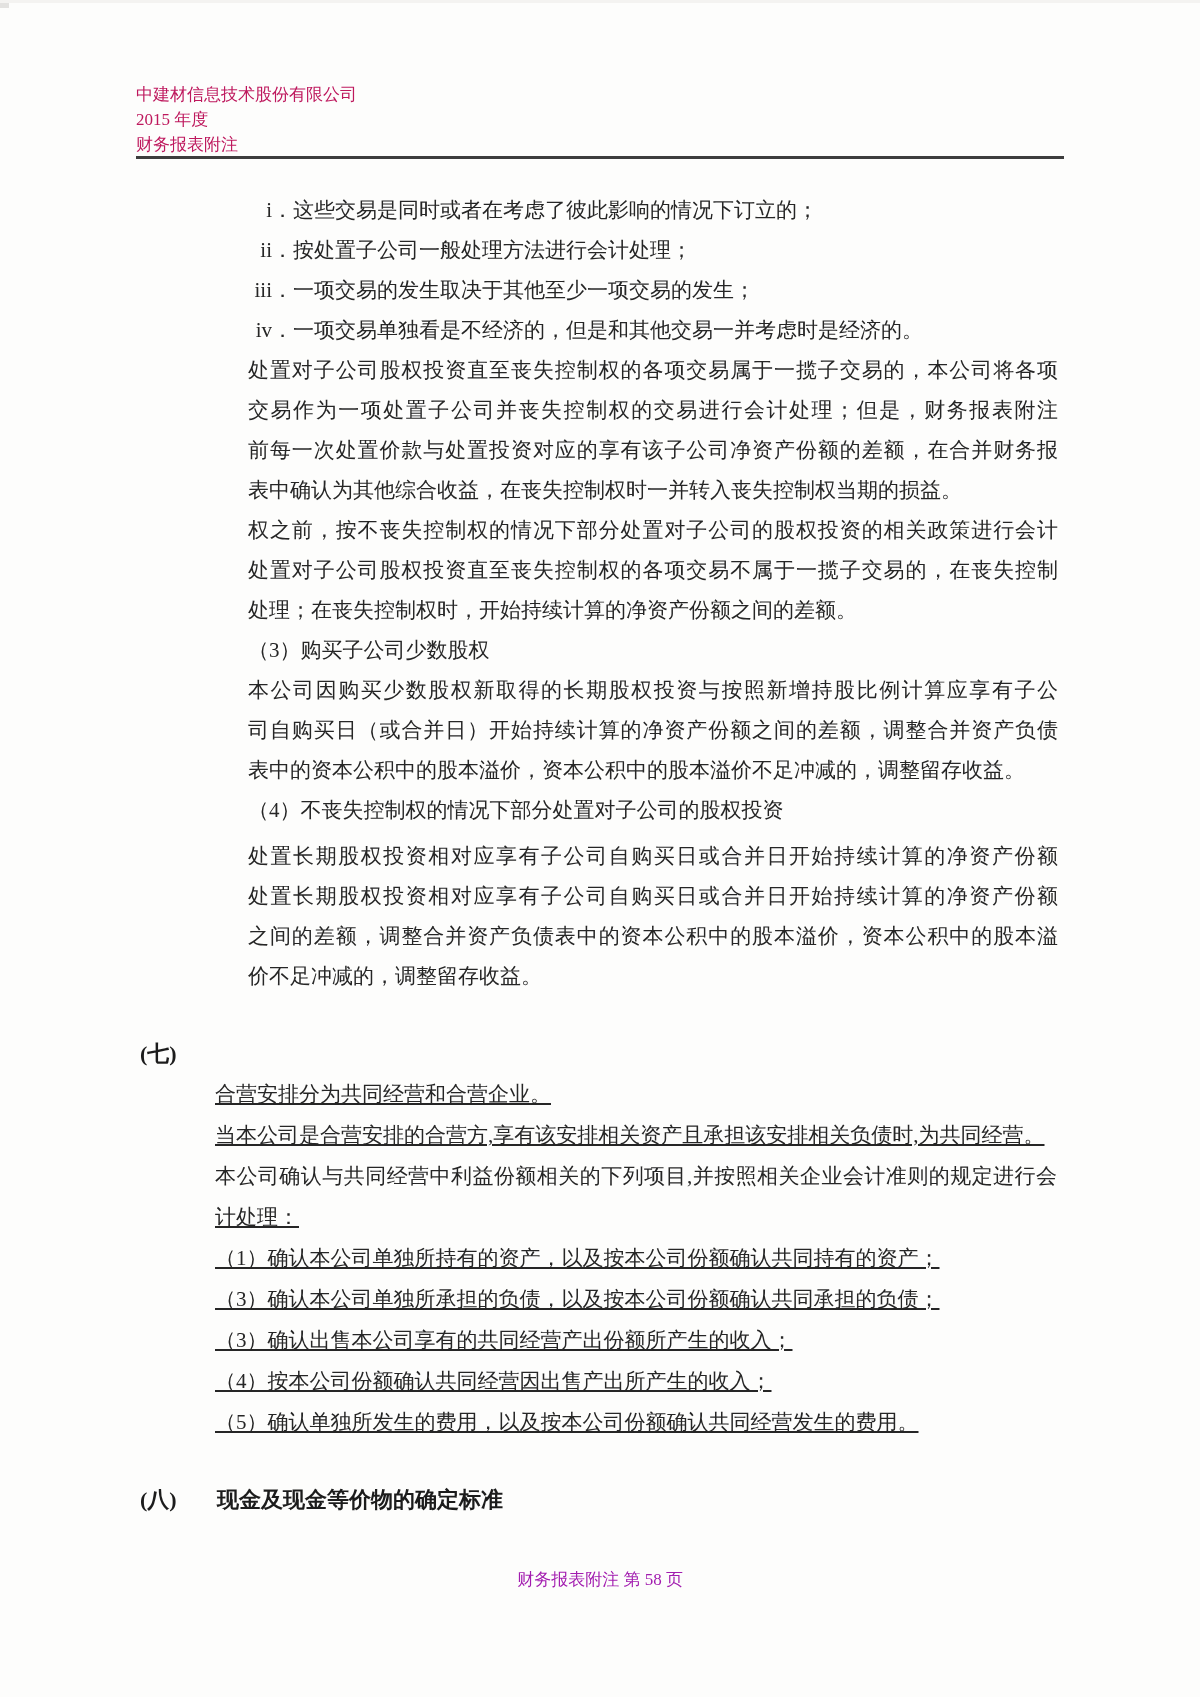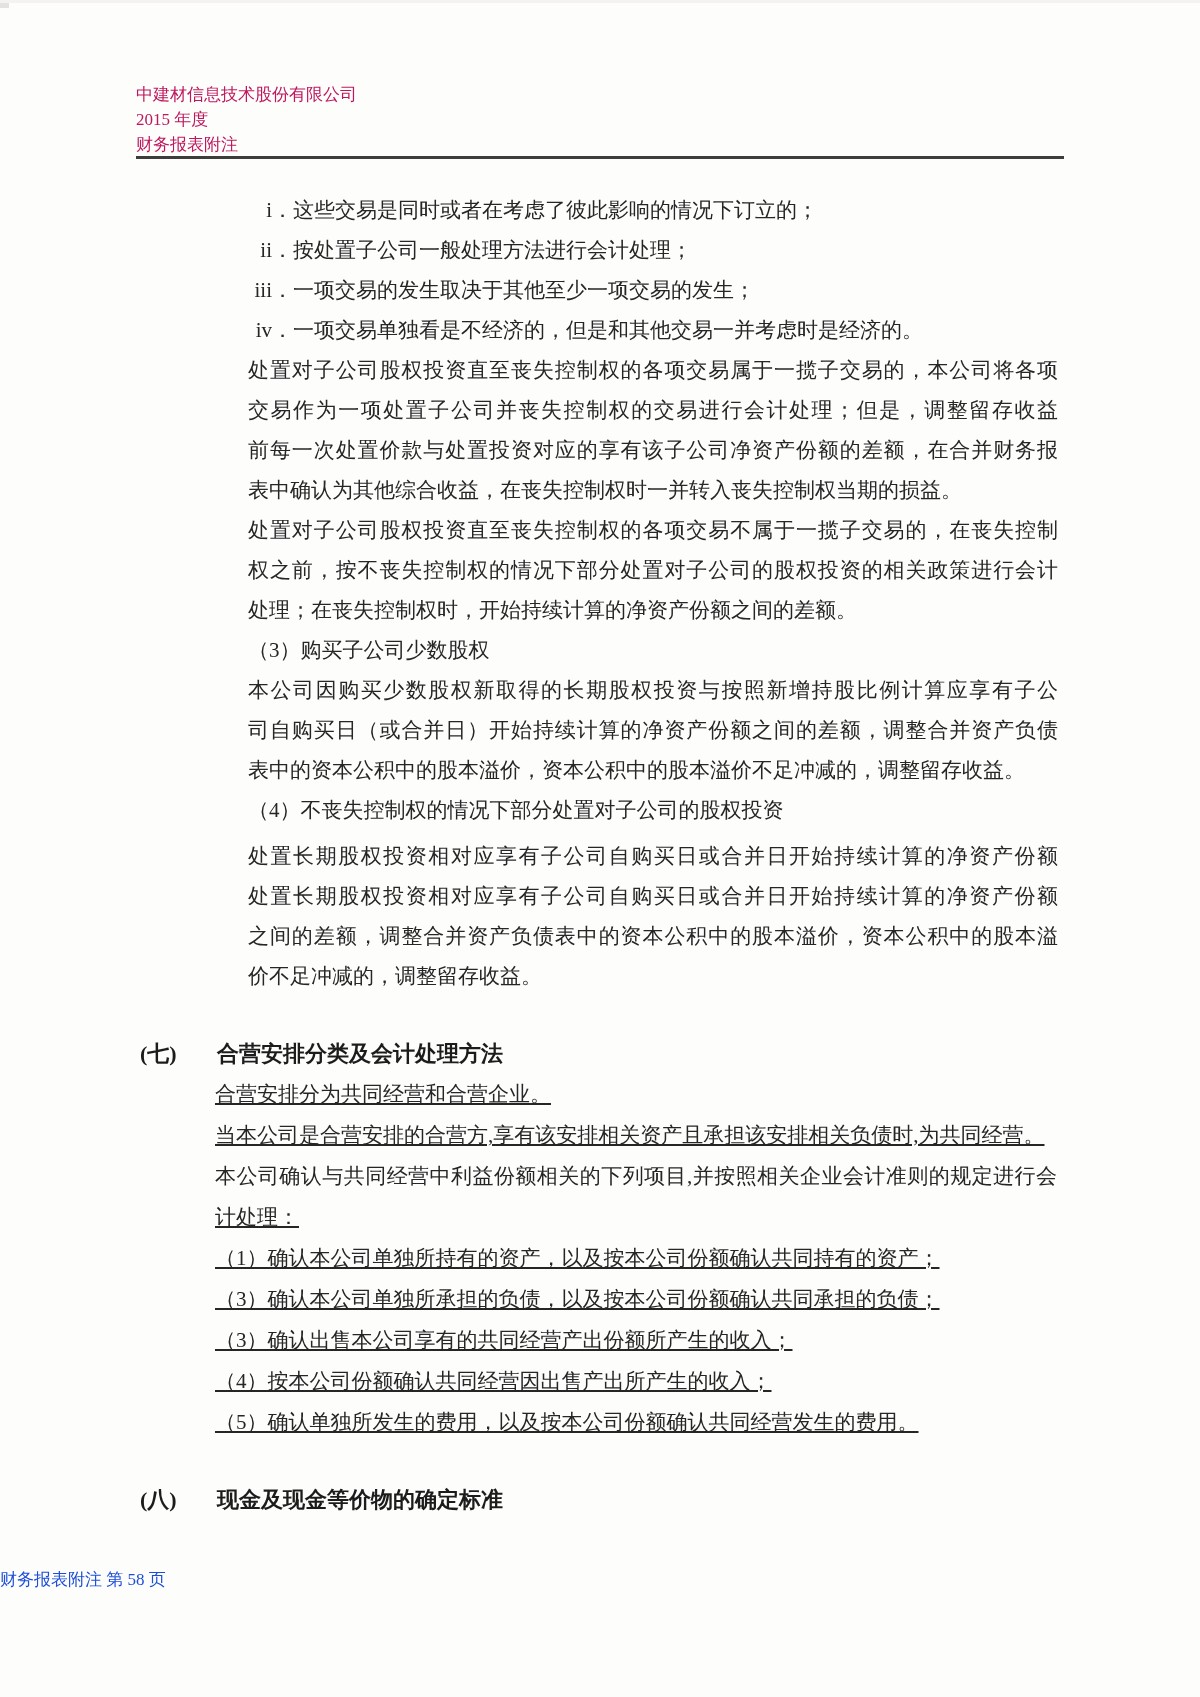--- a/index.html
+++ b/index.html
@@ -35,21 +35,21 @@
   .section-row .title { position:absolute; left:77px; top:0; }
   #section7-head { left:140px; top:1034px; width:900px; height:40px; }
   #section8-head { left:140px; top:1480px; width:900px; height:40px; }
 
   
   .s7-body { position:absolute; left:215px; top:1074px; width:842px; font-size:21px; line-height:41px; }
   .s7-body .line { height:41px;text-decoration:underline; }
   .s7-body .j { height:41px; }
 
   
-  .footer { position:absolute; left:0; top:1568px; width:1200px; text-align:left; font-size:17px; color:#1d4ed8; line-height:24px; }
+  .footer { position:absolute; left:0; top:1568px; width:1200px; text-align:center; font-size:17px; color:#a21caf; line-height:24px; }
 </style>
 </head>
 <body>
 
 <div class="page">
 
   <div class="corner-mark"></div>
   <div class="top-strip"></div>
 
   <div class="header">
@@ -59,45 +59,44 @@
   </div>
   <div class="header-rule"></div>
 
   <div class="body-block">
     <div class="line"><span class="marker">i．</span><span>这些交易是同时或者在考虑了彼此影响的情况下订立的；</span></div>
     <div class="line"><span class="marker">ii．</span><span>按处置子公司一般处理方法进行会计处理；</span></div>
     <div class="line"><span class="marker">iii．</span><span>一项交易的发生取决于其他至少一项交易的发生；</span></div>
     <div class="line"><span class="marker">iv．</span><span>一项交易单独看是不经济的，但是和其他交易一并考虑时是经济的。</span></div>
 
     <div class="j">处置对子公司股权投资直至丧失控制权的各项交易属于一揽子交易的，本公司将各项</div>
-    <div class="j">交易作为一项处置子公司并丧失控制权的交易进行会计处理；但是，调整留存收益</div>
+    <div class="j">交易作为一项处置子公司并丧失控制权的交易进行会计处理；但是，财务报表附注</div>
     <div class="j">前每一次处置价款与处置投资对应的享有该子公司净资产份额的差额，在合并财务报</div>
     <div class="line">表中确认为其他综合收益，在丧失控制权时一并转入丧失控制权当期的损益。</div>
 
+    <div class="j">权之前，按不丧失控制权的情况下部分处置对子公司的股权投资的相关政策进行会计</div>
     <div class="j">处置对子公司股权投资直至丧失控制权的各项交易不属于一揽子交易的，在丧失控制</div>
-    <div class="j">权之前，按不丧失控制权的情况下部分处置对子公司的股权投资的相关政策进行会计</div>
     <div class="line">处理；在丧失控制权时，开始持续计算的净资产份额之间的差额。</div>
 
     <div class="line">（3）购买子公司少数股权</div>
 
     <div class="j">本公司因购买少数股权新取得的长期股权投资与按照新增持股比例计算应享有子公</div>
     <div class="j">司自购买日（或合并日）开始持续计算的净资产份额之间的差额，调整合并资产负债</div>
     <div class="line">表中的资本公积中的股本溢价，资本公积中的股本溢价不足冲减的，调整留存收益。</div>
 
     <div class="line">（4）不丧失控制权的情况下部分处置对子公司的股权投资</div>
 
     <div class="j gap-top">处置长期股权投资相对应享有子公司自购买日或合并日开始持续计算的净资产份额</div>
     <div class="j">处置长期股权投资相对应享有子公司自购买日或合并日开始持续计算的净资产份额</div>
     <div class="j">之间的差额，调整合并资产负债表中的资本公积中的股本溢价，资本公积中的股本溢</div>
     <div class="line">价不足冲减的，调整留存收益。</div>
   </div>
 
   <div class="section-row" id="section7-head">
     <span class="label">(七)</span>
-    <span class="title">合营安排分类及会计处理方法</span>
   </div>
 
   <div class="s7-body">
     <div class="line">合营安排分为共同经营和合营企业。</div>
     <div class="line">当本公司是合营安排的合营方,享有该安排相关资产且承担该安排相关负债时,为共同经营。</div>
     <div class="j">本公司确认与共同经营中利益份额相关的下列项目,并按照相关企业会计准则的规定进行会</div>
     <div class="line">计处理：</div>
     <div class="line">（1）确认本公司单独所持有的资产，以及按本公司份额确认共同持有的资产；</div>
     <div class="line">（3）确认本公司单独所承担的负债，以及按本公司份额确认共同承担的负债；</div>
     <div class="line">（3）确认出售本公司享有的共同经营产出份额所产生的收入；</div>

